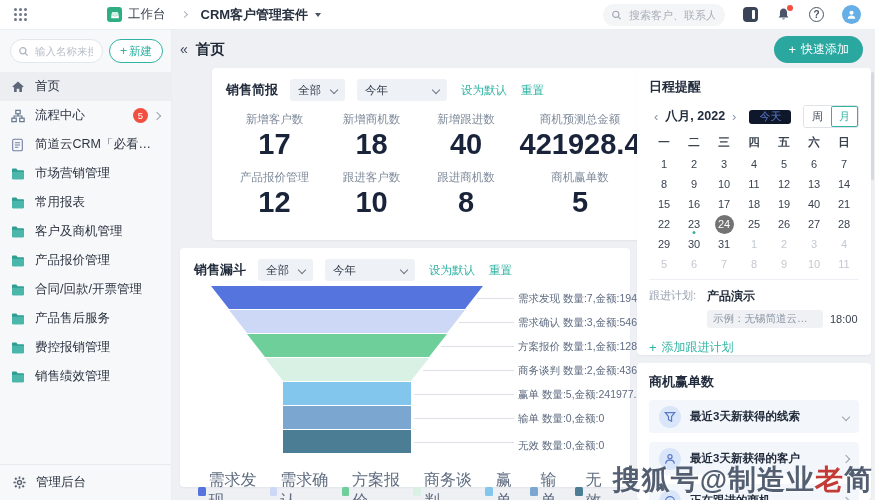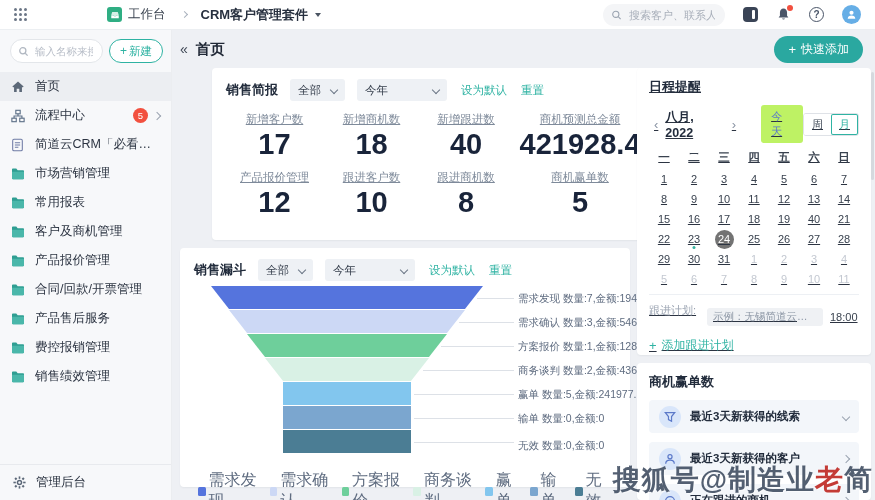--- a/index.html
+++ b/index.html
@@ -61,48 +61,48 @@
   .main-head{position:absolute;left:172px;top:30px;right:0;height:38px;display:flex;align-items:center;padding:0 12px 0 8px;}
   .collapse{font-size:14px;color:#3d4654;cursor:pointer;line-height:1;}
   .page-title{font-size:14.5px;font-weight:700;color:#1f2735;margin-left:8px;}
   .quick-add{margin-left:auto;background:#2aa8a0;color:#fff;font-size:12px;height:27px;padding:0 14px;
              border-radius:14px;display:flex;align-items:center;cursor:pointer;}
   .quick-add b{font-weight:400;margin-right:5px;font-size:13px;}
   
   .card{position:absolute;background:#fff;border-radius:4px;box-shadow:0 1px 2px rgba(31,45,61,.06);}
   #card-brief{left:180px;top:68px;width:450px;height:172px;padding:11px 14px;margin-left:32px;}
   #card-funnel{left:180px;top:248px;width:450px;height:239px;padding:11px 14px;}
-  #card-schedule{left:637px;top:68px;width:234px;height:287px;padding:10px 12px;text-decoration:underline;}
+  #card-schedule{left:637px;top:68px;width:234px;height:287px;padding:10px 12px;}
   #card-focus{left:637px;top:363px;width:234px;height:137px;padding:10px 12px;overflow:hidden;}
   .card-head{display:flex;align-items:center;}
   .card-title{font-size:13px;font-weight:700;color:#222c3c;}
   .dd{background:#eef1f5;border-radius:3px;height:22px;display:flex;align-items:center;padding:8px 8px;
       font-size:11.5px;color:#333c4a;margin-left:12px;cursor:pointer;}
   .dd .chev{margin-left:10px;border-color:#6b7686;}
   .dd.wide{width:90px;justify-content:space-between;}
   .tlink{font-size:11.5px;color:#2fb3a3;margin-left:14px;cursor:pointer;}
   
   .stats{display:grid;grid-template-columns:1fr 1fr .95fr 1.4fr;margin-top:11px;grid-row-gap:9px;}
   .stat{text-align:center;}
-  .stat .sl{font-size:11.5px;color:#7e8a9a;text-decoration:underline;}
+  .stat .sl{font-size:11.5px;color:#7e8a9a;}
   .stat .sv{font-size:29px;font-weight:600;color:#19243a;line-height:1.15;margin-top:1px;}
   
   .funnel-area{position:relative;height:170px;margin-top:5px;}
   .fu-seg{position:absolute;left:17px;width:272px;height:23px;}
   .fu-line{position:absolute;height:1px;background:#dde1e7;}
   .fu-label{position:absolute;left:324px;font-size:10.5px;color:#5f6c80;white-space:nowrap;}
   .legend{display:flex;justify-content:center;margin-top:6px;}
   .lg{display:flex;align-items:center;font-size:16px;color:#5f6c80;margin:8px 4px;}
   .lg i{width:9px;height:9px;border-radius:1.5px;margin-right:3px;}
   
   .cal-controls{display:flex;align-items:center;margin-top:9px;}
   .nav-ar{color:#8a94a4;font-size:13px;padding:0 5px;cursor:pointer;line-height:1;}
   .month-lab{font-size:12.5px;font-weight:700;color:#222c3c;margin:0 2px;}
-  .today-btn{background:#bef264;color:#5b7ac9;font-size:11px;height:38px;padding:0 10px;border-radius:3px;
-             display:flex;align-items:center;margin-left:20px;cursor:pointer;}
+  .today-btn{background:#0f172a;color:#5b7ac9;font-size:11px;height:14px;padding:0 10px;border-radius:3px;
+             display:flex;align-items:center;margin-left:8px;cursor:pointer;}
   .wm-toggle{margin-left:auto;display:flex;border:1px solid #dfe2e7;border-radius:3px;}
   .wm-btn{font-size:11px;color:#3c4654;padding:3px 8px;background:#fff;cursor:pointer;border-radius:2px;}
   .wm-btn.on{color:#2fb3a3;box-shadow:inset 0 0 0 1px #2fb3a3;}
   .cal-grid{display:grid;grid-template-columns:repeat(7,1fr);margin-top:7px;}
   .cal-h{font-size:11.5px;color:#39424f;text-align:center;height:19px;font-weight:600;}
   .cal-cell{height:20px;display:flex;align-items:center;justify-content:center;font-size:11px;color:#39424f;
             position:relative;cursor:pointer;}
   .cal-cell.dim{color:#c3c8d1;}
   .cal-sel{width:19px;height:19px;border-radius:50%;background:#737373;color:#fff;display:flex;
            align-items:center;justify-content:center;}
@@ -514,20 +514,21 @@
         <div class="cal-cell dim">6</div>
         <div class="cal-cell dim">7</div>
         <div class="cal-cell dim">8</div>
         <div class="cal-cell dim">9</div>
         <div class="cal-cell dim">10</div>
         <div class="cal-cell dim">11</div>
       </div>
     <div class="plan">
       <span class="plan-lab">跟进计划:</span>
       <div>
+        <div class="plan-title">产品演示</div>
         <div class="plan-row">
           <span class="chip">示例：无锡简道云科技有限...</span>
           <span class="plan-time">18:00</span>
         </div>
       </div>
     </div>
     <div class="add-plan">
         <b>+</b>
         <span>添加跟进计划</span>
       </div>

